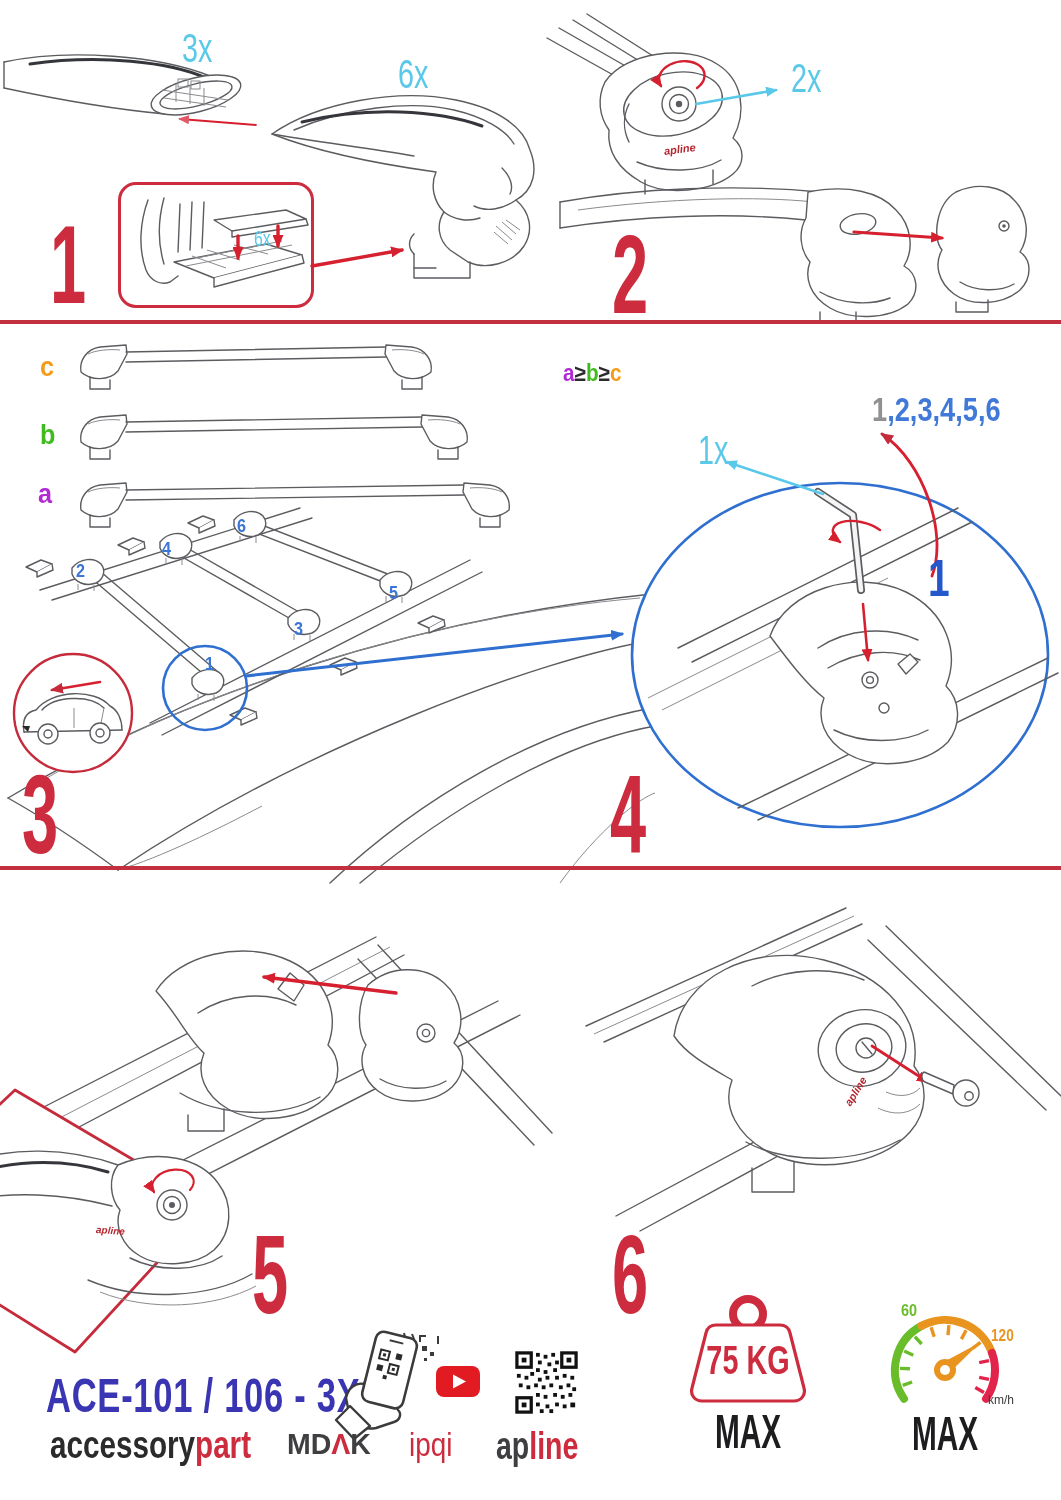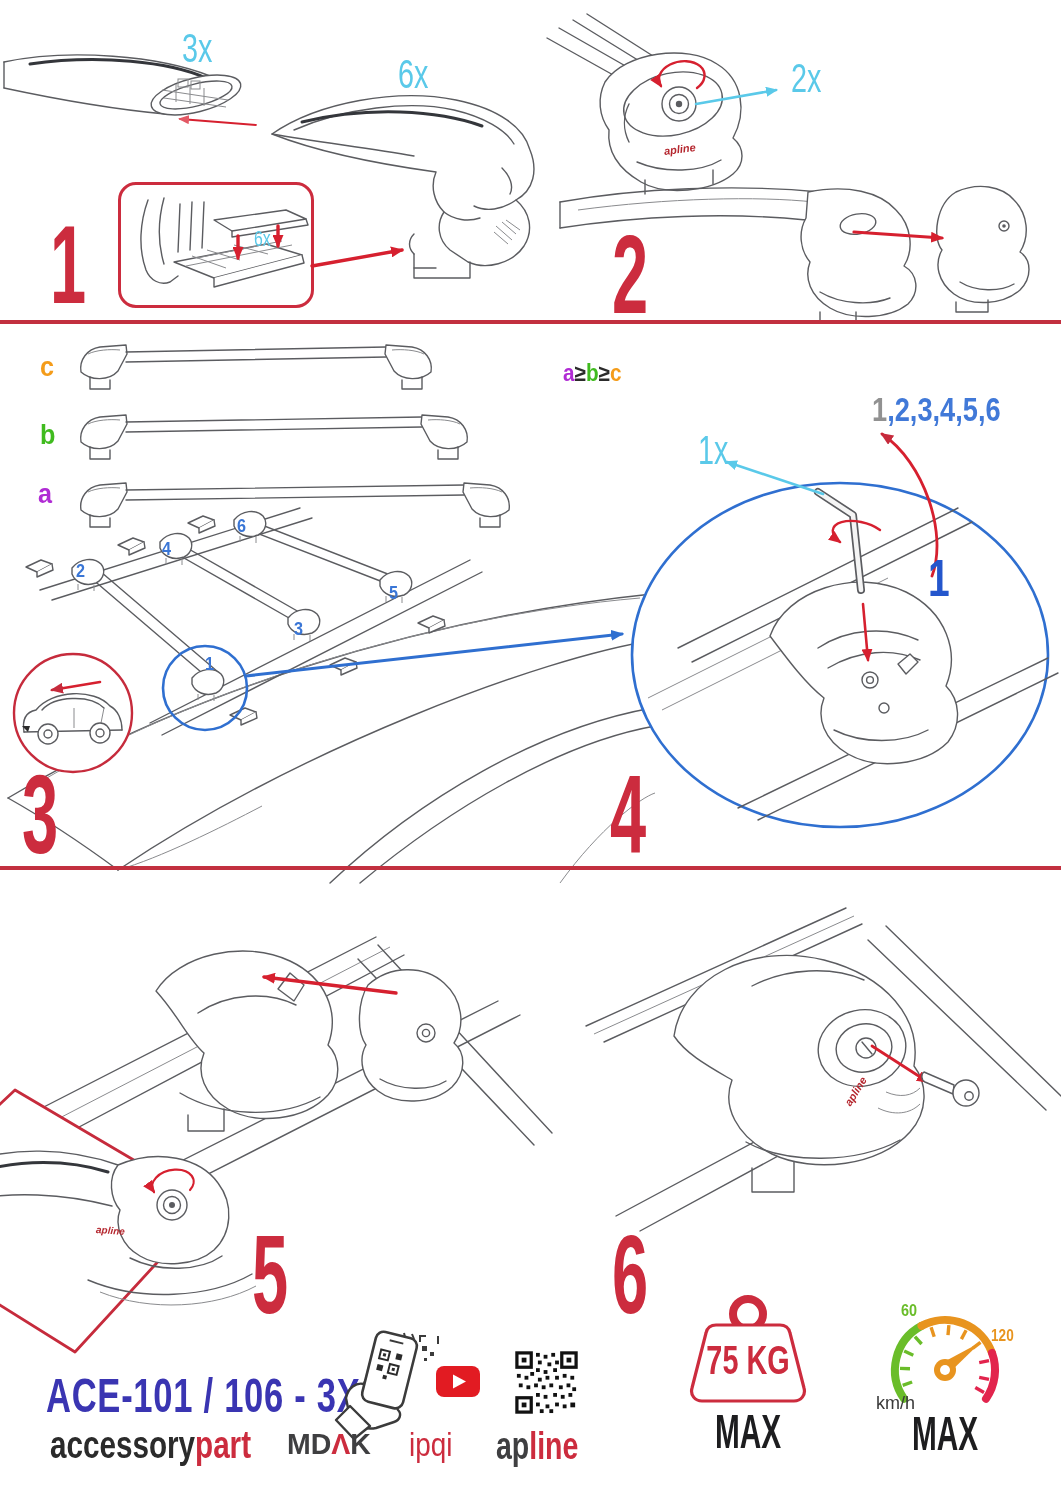--- a/index.html
+++ b/index.html
@@ -440,16 +440,16 @@
       <path d="M113.0,68.6 L103.2,70.7" stroke="#e2244d"></path>
         <path d="M113.0,87.4 L103.2,85.3" stroke="#e2244d"></path>
       <path d="M108.0,100.5 L99.3,95.5" stroke="#e2244d"></path>
     </g>
     <path d="M64,72 L105,50 L70,84 Z" fill="#e8941f"></path>
     <circle cx="69" cy="78" r="11" fill="#e8941f"></circle>
     <circle cx="69" cy="78" r="5" fill="#ffffff"></circle>
   </svg>
   <div class="abs ftxt" style="left:901px;top:1302px;font-size:17px;font-weight:700;color:#6abd2a;transform:scaleX(.85);transform-origin:0 0">60</div>
   <div class="abs ftxt" style="left:991px;top:1328px;font-size:16px;font-weight:700;color:#e8941f;transform:scaleX(.85);transform-origin:0 0">120</div>
-  <div class="abs ftxt" style="left:876px;top:1394px;width:138px;text-align:left;font-size:18px;color:#3a3a3a">km/h</div>
+  <div class="abs ftxt" style="left:876px;top:1394px;width:138px;text-align:right;font-size:12px;color:#3a3a3a">km/h</div>
   <div class="abs ftxt" style="left:876px;top:1410px;width:138px;text-align:center;font-size:48px;font-weight:700;color:#1d1d1f;transform:scaleX(.62);transform-origin:center top">MAX</div>
 
 </div>
 
 </body></html>

